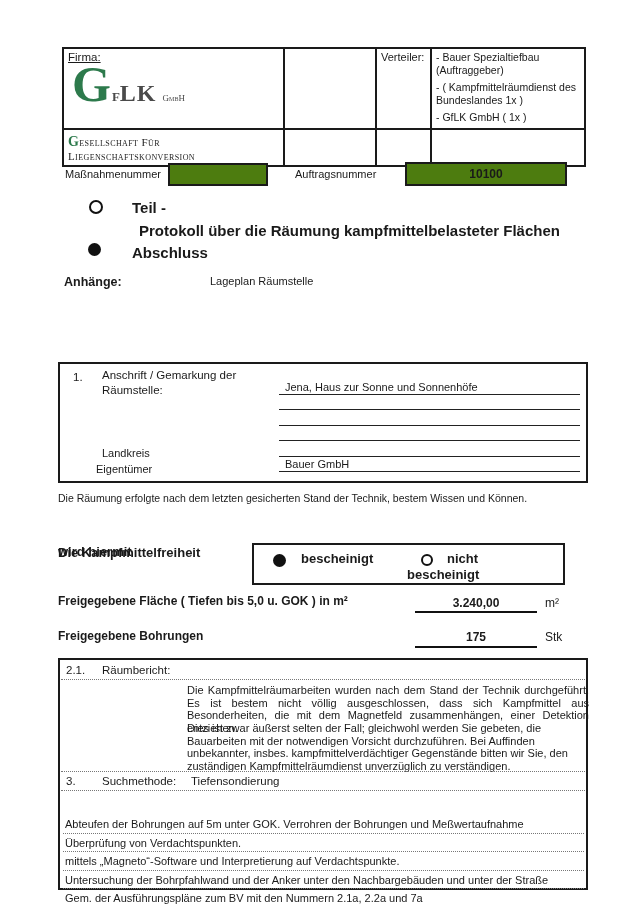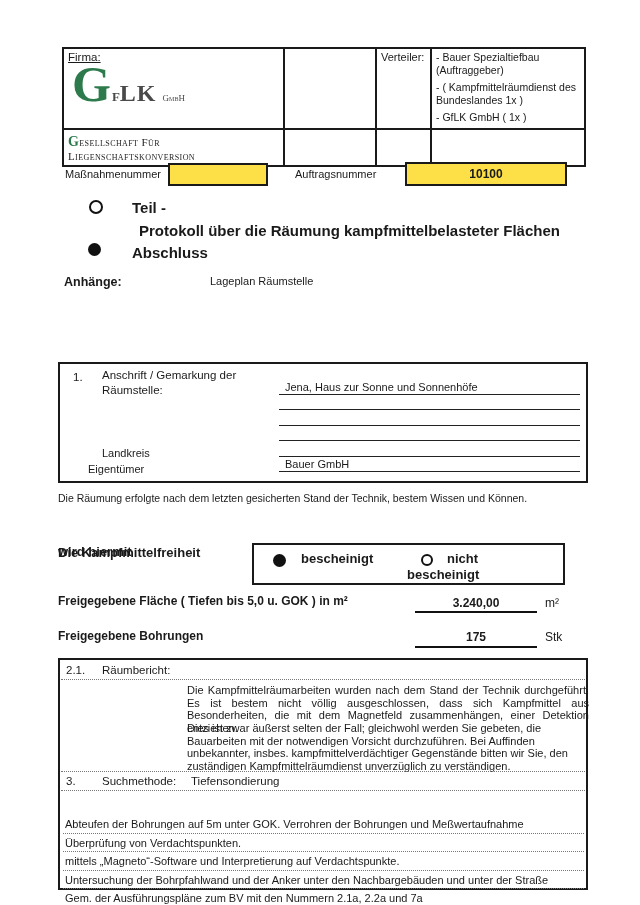--- a/index.html
+++ b/index.html
@@ -28,21 +28,21 @@
   .logo-lk { font-family:"Liberation Serif", serif; font-weight:bold; font-size:24px; color:#4a4a4a; letter-spacing:1px; }
   .logo-gmbh { font-family:"Liberation Serif", serif; font-size:9px; color:#4a4a4a; font-variant:small-caps; margin-left:6px; }
   .tagline { font-family:"Liberation Serif", serif; font-variant:small-caps; font-size:11px; color:#222; letter-spacing:0.4px; padding-top:2px; }
   .tagline::first-letter { color:#2d7a4c; font-size:14px; font-weight:bold; }
   .verteiler-label { font-size:11px; }
   .verteiler-list { font-size:10.5px; line-height:13px; }
   .verteiler-list div { margin-bottom:4px; }
 
   
   .lbl11 { font-size:11px; }
-  .numbox { border:2px solid #1a1a1a; background:#fde047; }
+  .numbox { border:2px solid #1a1a1a; background:#4d7c0f; }
   .numbox-value { font-size:12px; font-weight:bold; text-align:center; line-height:20px; }
 
   
   .radio-empty { width:14px; height:14px; border:2px solid #111; border-radius:50%; background:#fff; }
   .radio-filled { width:13px; height:13px; border-radius:50%; background:#111; }
   .title-bold { font-size:15px; font-weight:bold; white-space:nowrap; }
 
   .anh-label { font-size:12.5px; font-weight:bold; }
 
   
@@ -130,21 +130,21 @@
     <div class="abs sec1-label" style="left:42px; top:20px;">Räumstelle:</div>
     <div class="abs field-rows">
       <div class="field-row">Jena, Haus zur Sonne und Sonnenhöfe</div>
       <div class="field-row"></div>
       <div class="field-row"></div>
       <div class="field-row"></div>
       <div class="field-row"></div>
       <div class="field-row">Bauer GmbH</div>
     </div>
     <div class="abs small-label" style="left:42px; top:83px;">Landkreis</div>
-    <div class="abs small-label" style="left:28px; top:99px;">Eigentümer</div>
+    <div class="abs small-label" style="left:36px; top:99px;">Eigentümer</div>
   </div>
 
   <div class="abs clear-par">
     <div>Die Räumung erfolgte nach dem letzten gesicherten Stand der Technik, bestem Wissen und Können.</div>
   </div>
 
   <div class="abs cert-label" style="left:58px; top:545px;">Die Kampfmittelfreiheit</div>
   <div class="abs cert-label" style="left:58px; top:544px;">wird hiermit</div>
   <div class="abs cert-box">
     <div class="abs dot-filled" style="left:19px; top:9px;"></div>

